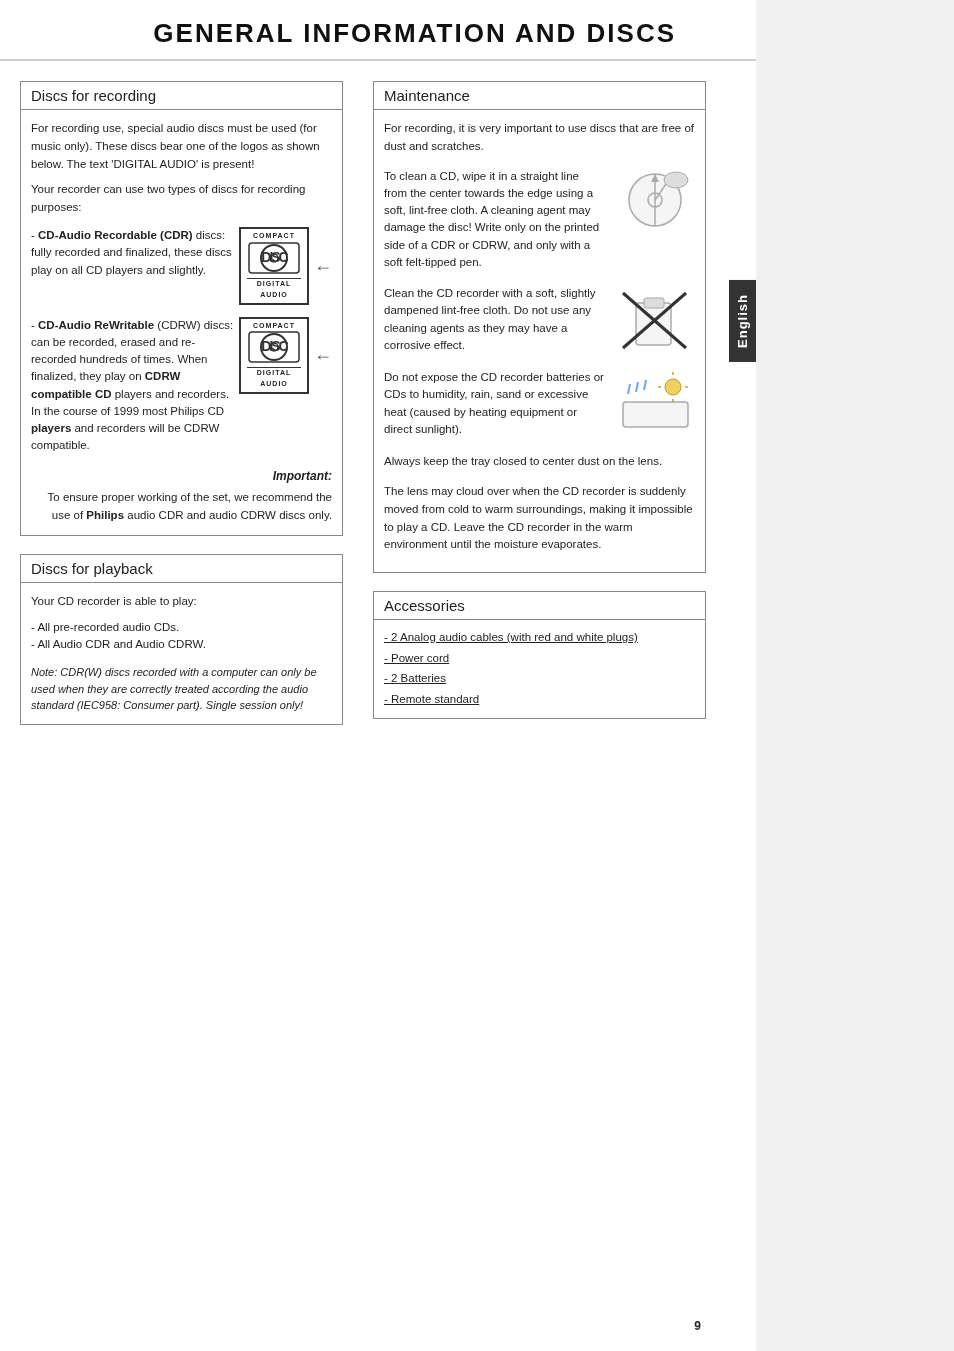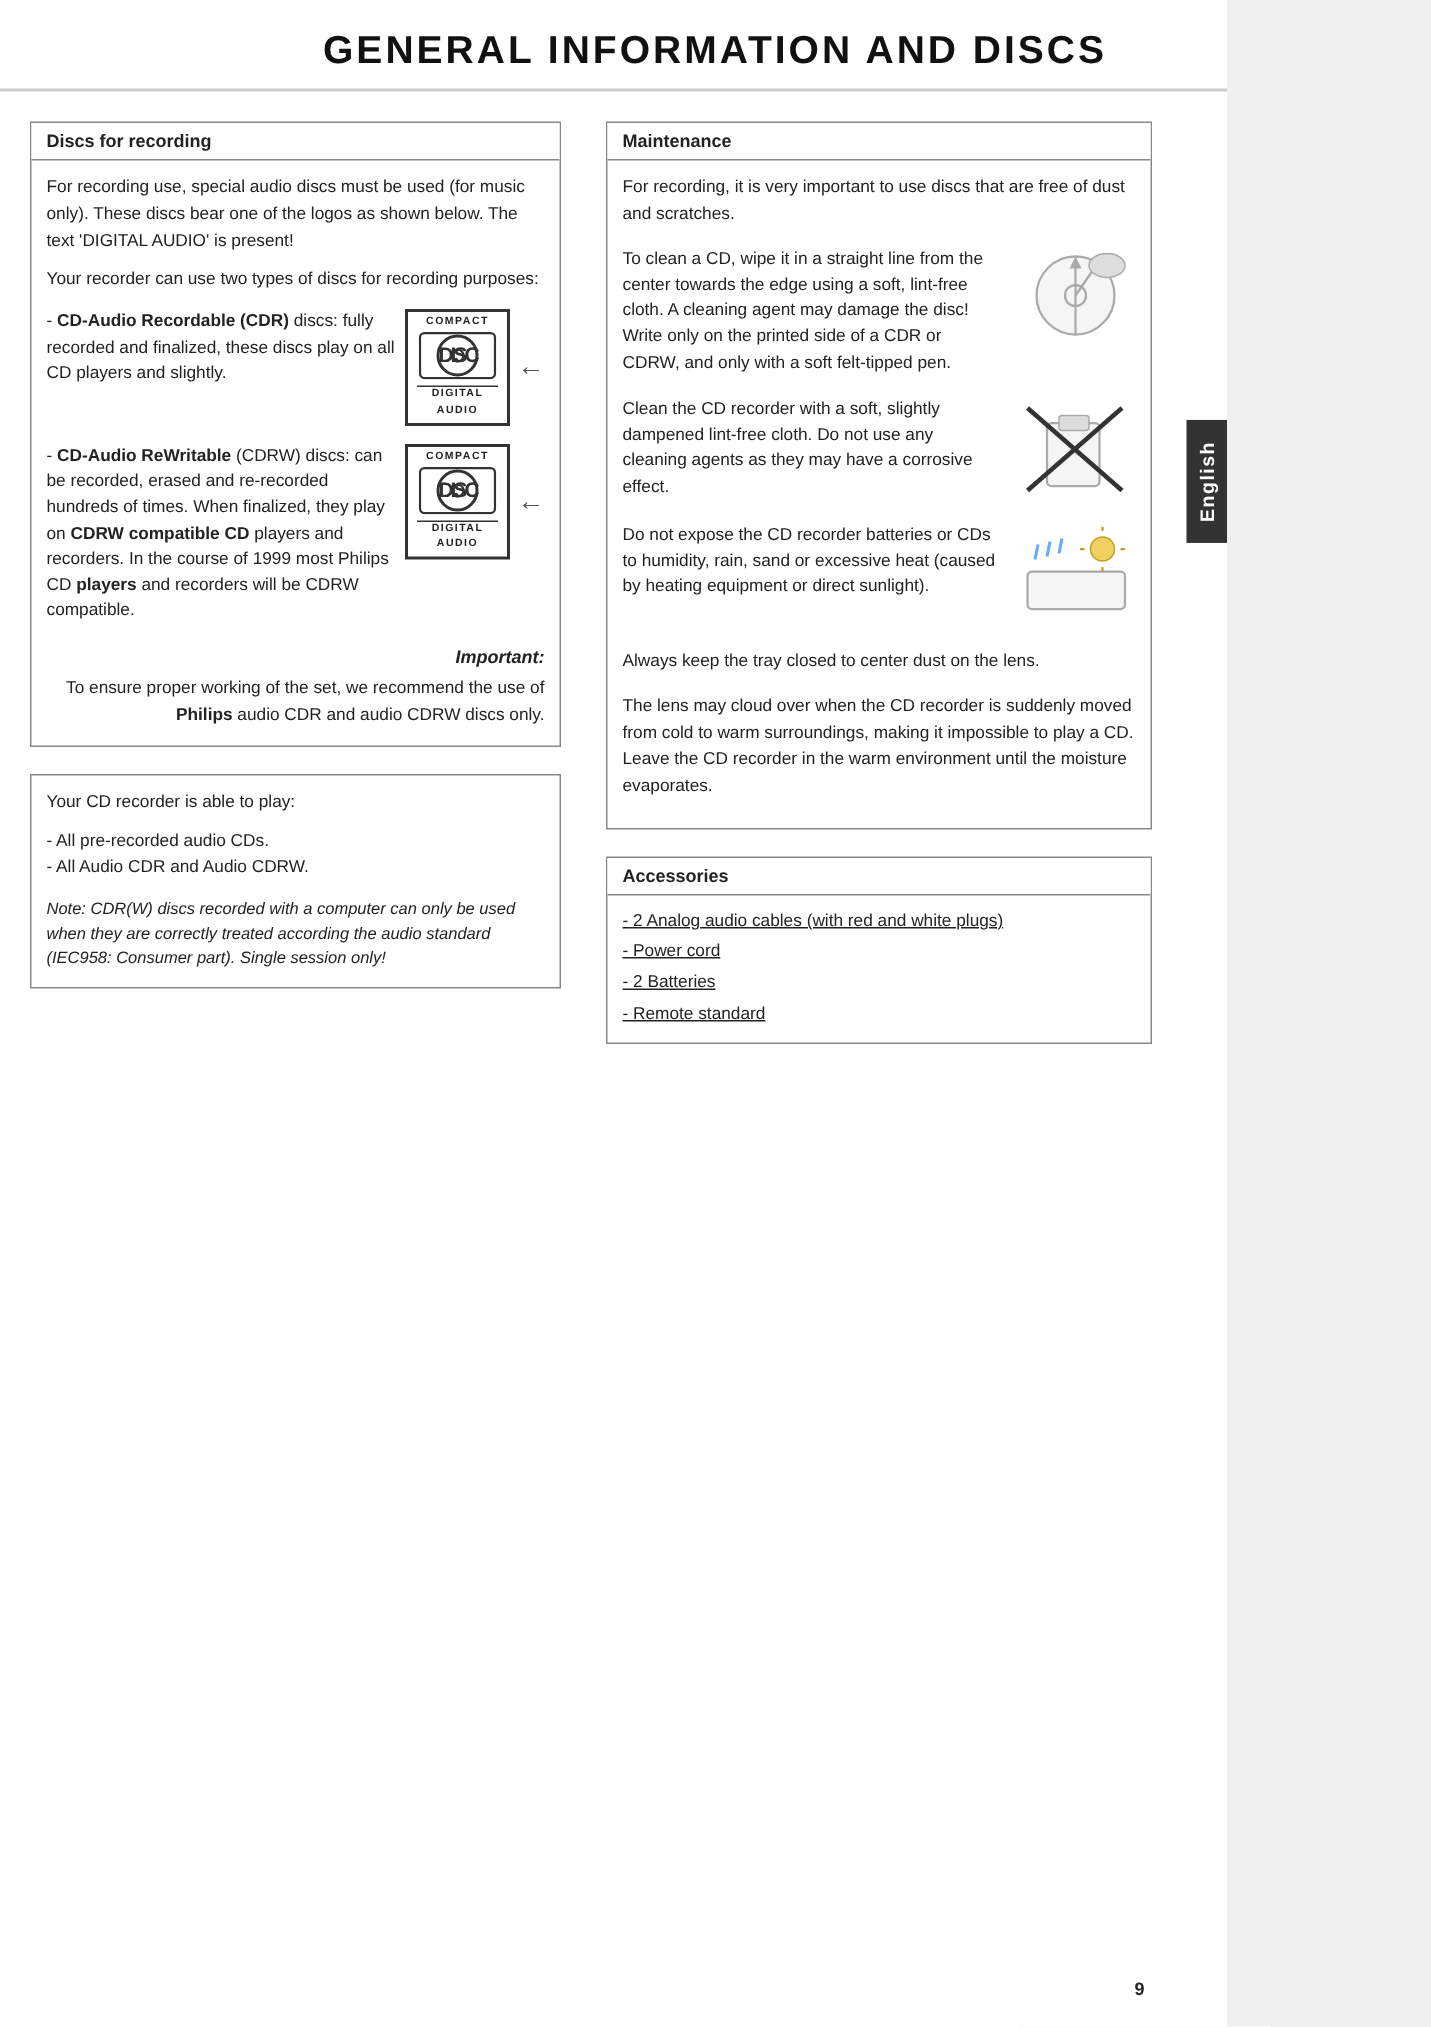--- a/index.html
+++ b/index.html
@@ -6,21 +6,21 @@
     body {
       width: 954px;
       min-height: 1351px;
       background: #f0f0f0;
       font-family: Arial, Helvetica, sans-serif;
       font-size: 12px;
       color: #222;
       position: relative;
     }
     .page {
-      width: 818px;
+      width: 756px;
       min-height: 1351px;
       background: #fff;
       position: relative;
       padding: 0;
     }
     
     .page-header {
       background: #fff;
       padding: 18px 30px 10px 30px;
       border-bottom: 2px solid #ccc;
@@ -65,22 +65,22 @@
     }
     
     .section-box {
       border: 1px solid #888;
       margin-bottom: 18px;
     }
     .section-box-title {
       background: #fff;
       border-bottom: 1px solid #888;
       padding: 5px 10px;
-      font-size: 12px;
-      font-weight: bold;
+      font-size: 15px;
+      font-weight: normal;
     }
     .section-content {
       padding: 10px 10px 10px 10px;
       font-size: 11.5px;
       line-height: 1.55;
     }
     
     .disc-item {
       display: flex;
       align-items: flex-start;
@@ -244,20 +244,21 @@
           <div style="margin-top:8px;text-align:right;">
             <p class="important-heading">Important:</p>
             <p>
               <span>To ensure proper working of the set, we recommend the use of </span><b>Philips</b><span> audio CDR and audio CDRW discs only.</span>
             </p>
           </div>
         </div>
       </div>
 
       <div class="section-box">
+        <div class="section-box-title">Discs for playback</div>
         <div class="section-content">
           <p style="margin-bottom:8px;">Your CD recorder is able to play:</p>
           <div>
             <div>- All pre-recorded audio CDs.</div>
             <div>- All Audio CDR and Audio CDRW.</div>
           </div>
           <p class="note-text" style="margin-top:10px;">Note: CDR(W) discs recorded with a computer can only be used when they are correctly treated according the audio standard (IEC958: Consumer part). Single session only!</p>
         </div>
       </div>
 

